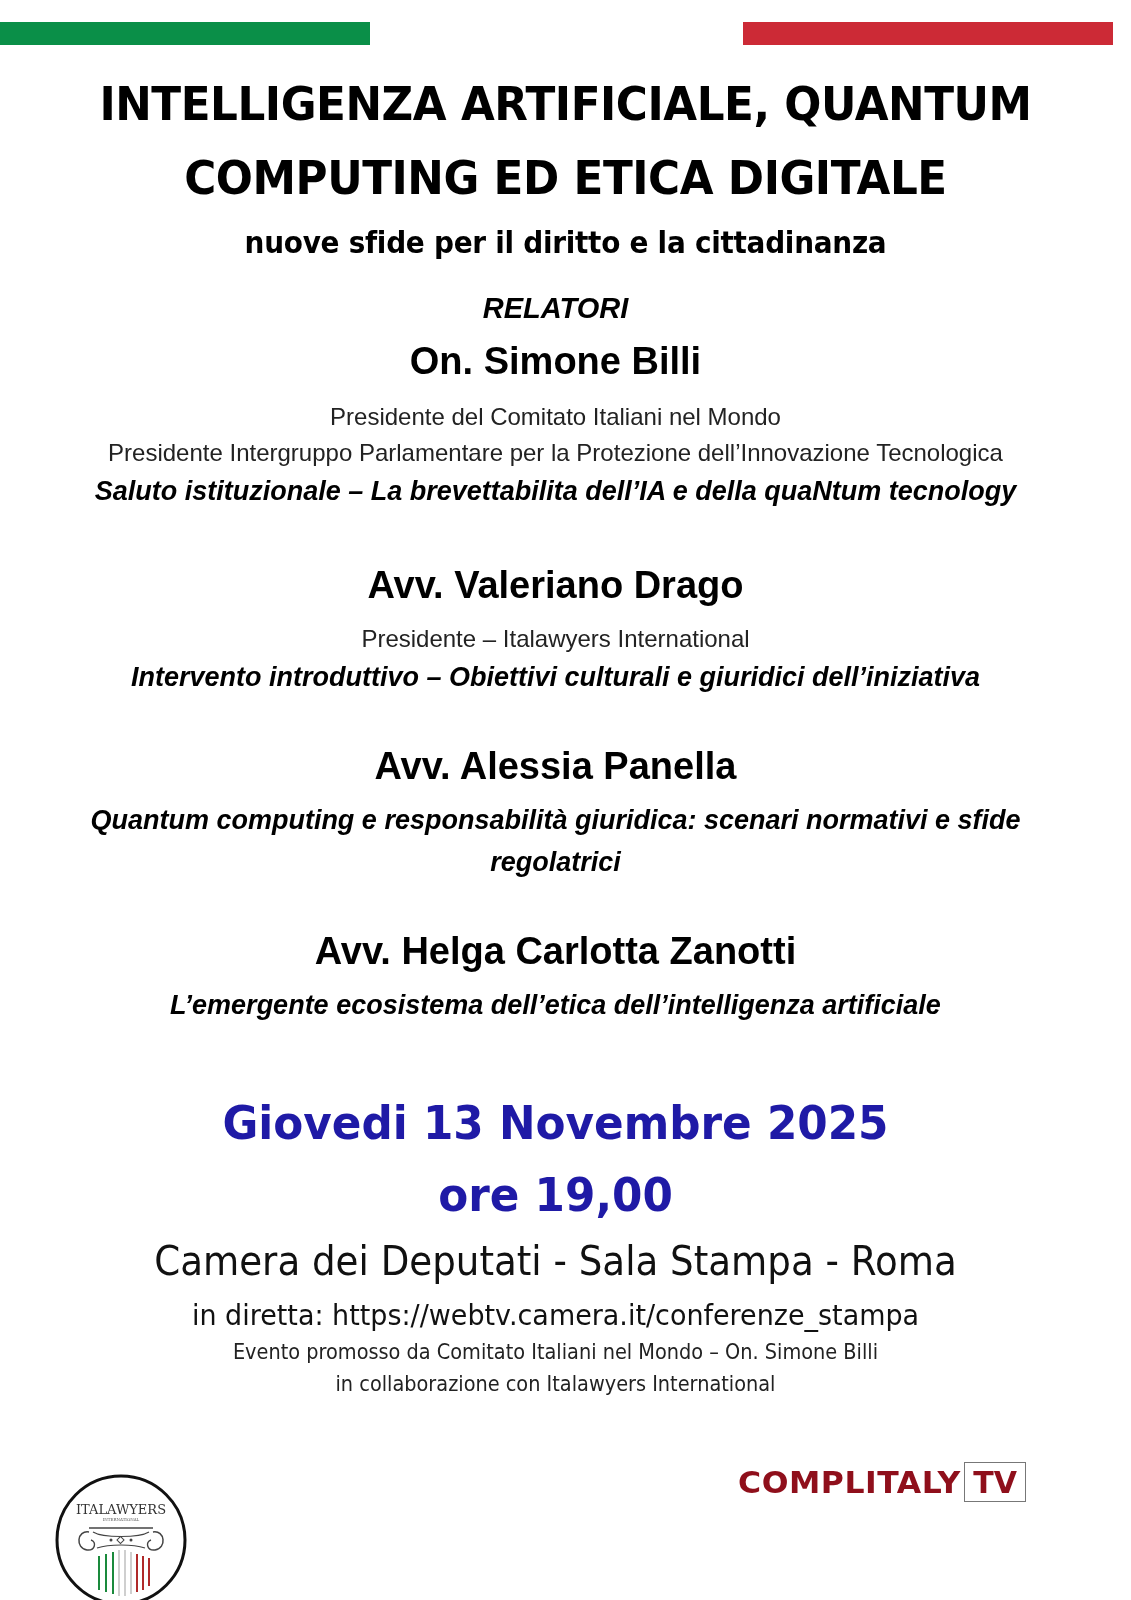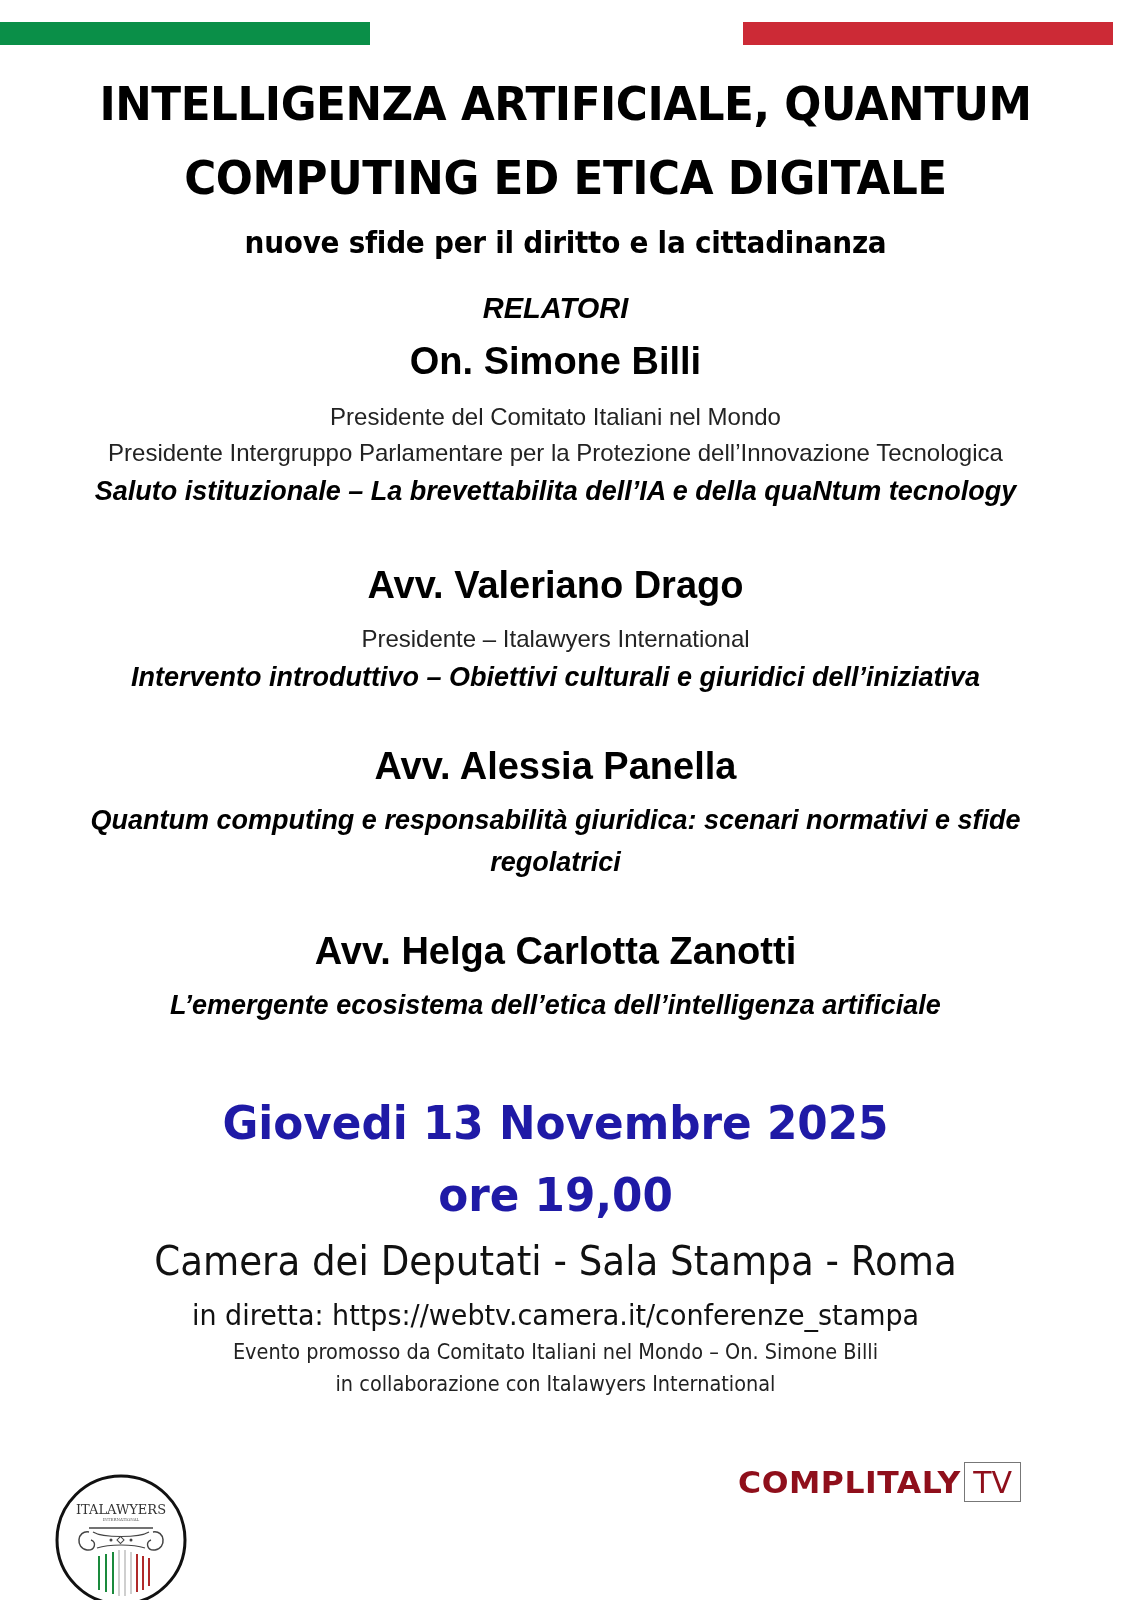--- a/index.html
+++ b/index.html
@@ -21,21 +21,21 @@
   .speaker-talk { font-family: "Liberation Sans", sans-serif; font-weight: bold; font-style: italic; font-size: 27px; }
 
   .date { font-family: "DejaVu Sans", sans-serif; font-weight: bold; font-size: 46px; color: #1f1aa6; transform: scaleX(0.95); transform-origin: center; }
   .venue { font-family: "DejaVu Sans", sans-serif; font-size: 40px; color: #111; transform: scaleX(0.93); transform-origin: center; }
   .live { font-family: "DejaVu Sans", sans-serif; font-size: 29px; color: #111; transform: scaleX(0.93); transform-origin: center; }
   .promo { font-family: "DejaVu Sans", sans-serif; font-size: 21px; color: #222; transform: scaleX(0.92); transform-origin: center; }
 
   .logo-italawyers { position: absolute; left: 53px; top: 1472px; width: 136px; height: 136px; }
   .logo-complitaly { position: absolute; left: 738px; top: 1462px; height: 40px; display: flex; align-items: center; }
   .complitaly-text { font-family: "DejaVu Sans", sans-serif; font-weight: bold; font-size: 30px; color: #8f0f1b; letter-spacing: 0.5px; transform: scaleX(1.05); transform-origin: left; }
-  .complitaly-tv { margin-left: 14px; border: 1.5px solid #777; padding: 0 8px; height: 40px; display: flex; align-items: center; font-family: "DejaVu Sans", sans-serif; font-weight: normal; font-size: 30px; color: #8f0f1b; }
+  .complitaly-tv { margin-left: 14px; border: 1.5px solid #777; padding: 0 8px; height: 40px; display: flex; align-items: center; font-family: "DejaVu Sans", sans-serif; font-weight: bold; font-size: 30px; color: #8f0f1b; }
 </style>
 </head>
 <body>
 
 <div class="flag-bar flag-green"></div>
 <div class="flag-bar flag-red"></div>
 
 <div class="center title" style="top:76px;">INTELLIGENZA ARTIFICIALE, QUANTUM</div>
 <div class="center title" style="top:150px;">COMPUTING ED ETICA DIGITALE</div>
 <div class="center subtitle" style="top:224px;">nuove sfide per il diritto e la cittadinanza</div>

